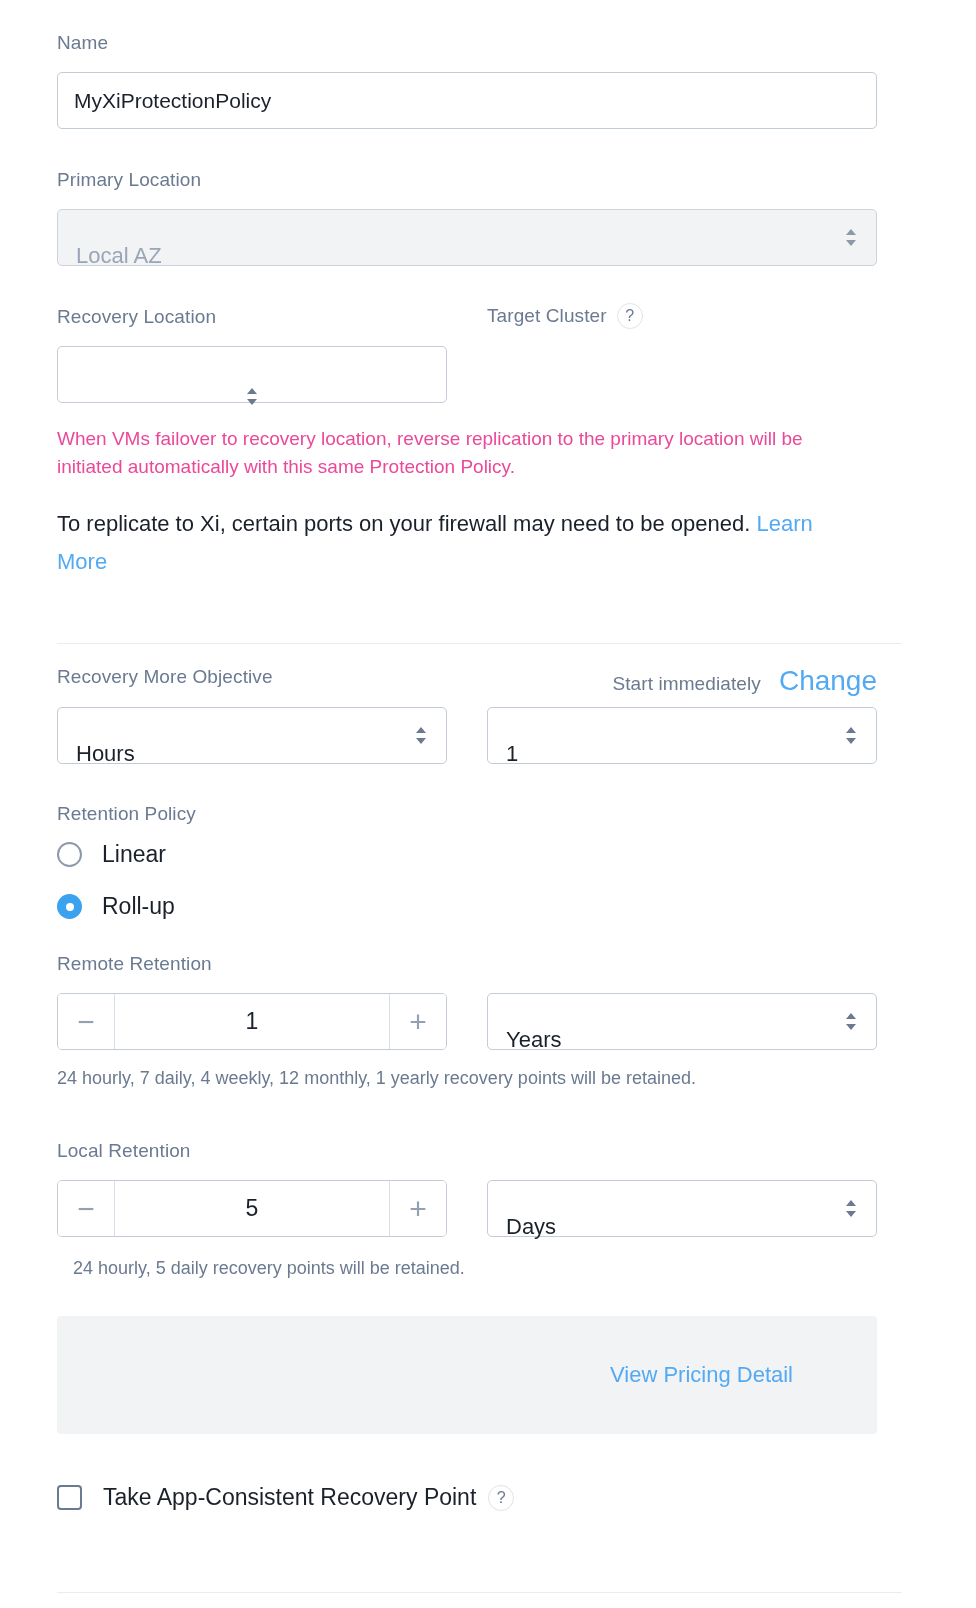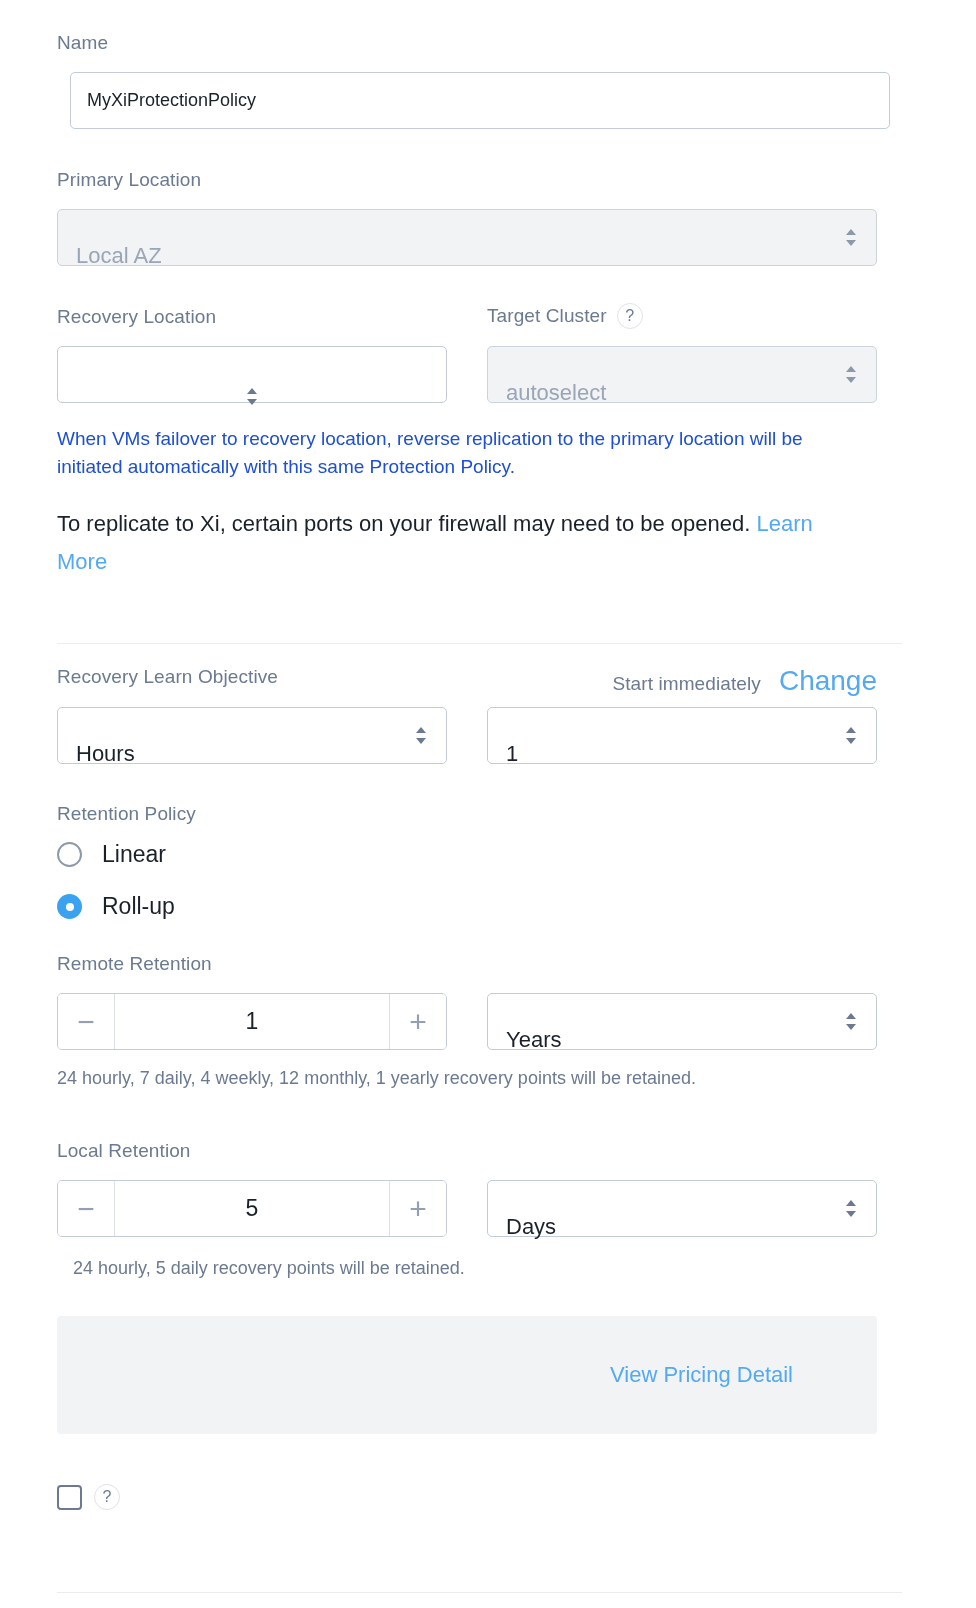--- a/index.html
+++ b/index.html
@@ -38,23 +38,22 @@
     border: 1px solid #c3cbd6;
     border-radius: 5px;
     background: #ffffff;
   }
 
   .text-input {
     height: 57px;
     display: flex;
     align-items: center;
     padding: 0 16px;
-    font-size: 18px;
-    color: #1b212b;
-    margin-left: 13px;
+    font-size: 21px;
+    color: #1b212b;
   }
 
   .select-box {
     height: 57px;
     display: flex;
     align-items: center;
     padding: 0 14px 0 18px;
     font-size: 22px;
     color: #1b212b;
     position: relative;
@@ -178,21 +177,21 @@
     width: 25px; height: 25px;
     box-sizing: border-box;
     border: 2px solid #6b7a90;
     border-radius: 4px;
     background: #fff;
     flex: 0 0 auto;
   }
 
   
   .body-note {
-    color: #1d4ed8;
+    color: #ec4899;
     font-size: 19px;
     line-height: 28px;
   }
   .body-strong {
     color: #1b212b;
     font-size: 22px;
     line-height: 38px;
   }
   .link {
     color: #53a9f2;
@@ -261,38 +260,31 @@
     <span class="sel-arrows">
         <i class="up"></i>
         <i class="down"></i>
       </span>
   </div>
 
   <div style="position:absolute;left:487px;top:303px;display:flex;align-items:center;gap:10px;">
     <span class="field-label">Target Cluster</span>
     <span class="help-badge">?</span>
   </div>
-  <div class="select-box disabled" style="position:absolute;left:487px;top:346px;width:390px;">
-    <span class="sel-val">autoselect</span>
-    <span class="sel-arrows">
-        <i class="up"></i>
-        <i class="down"></i>
-      </span>
-  </div>
 
   <div class="body-note" style="position:absolute;left:57px;top:425px;width:790px;">When VMs failover to recovery location, reverse replication to the primary location will be initiated automatically with this same Protection Policy.</div>
 
   <div class="body-strong" style="position:absolute;left:57px;top:505px;width:790px;">
     <span>To replicate to Xi, certain ports on your firewall may need to be opened.</span>
     <span class="link">Learn More</span>
   </div>
 
   <div class="divider" style="left:57px;top:643px;width:845px;"></div>
 
-  <div class="field-label" style="position:absolute;left:57px;top:665px;">Recovery Learn Objective</div>
+  <div class="field-label" style="position:absolute;left:57px;top:665px;">Recovery More Objective</div>
   <div style="position:absolute;left:487px;top:665px;width:390px;display:flex;justify-content:flex-end;align-items:baseline;gap:18px;">
     <span class="field-label">Start immediately</span>
     <span class="link" style="font-size:28px;">Change</span>
   </div>
   <div class="select-box" style="position:absolute;left:57px;top:707px;width:390px;">
     <span class="sel-val">Hours</span>
     <span class="sel-arrows">
         <i class="up"></i>
         <i class="down"></i>
       </span>
@@ -346,18 +338,19 @@
       </span>
   </div>
   <div class="helper" style="position:absolute;left:73px;top:1258px;width:790px;">24 hourly, 5 daily recovery points will be retained.</div>
 
   <div class="pricing-bar" style="left:57px;top:1316px;width:820px;height:118px;">
     <div class="pricing-link">View Pricing Detail</div>
   </div>
 
   <div style="position:absolute;left:57px;top:1484px;display:flex;align-items:center;">
     <span class="cb-box"></span>
+    <span style="margin-left:21px;font-size:23px;color:#1b212b;">Take App-Consistent Recovery Point</span>
     <span class="help-badge" style="margin-left:12px;">?</span>
   </div>
 
   <div class="divider" style="left:57px;top:1592px;width:845px;"></div>
 
 </div>
 
 </body></html>

